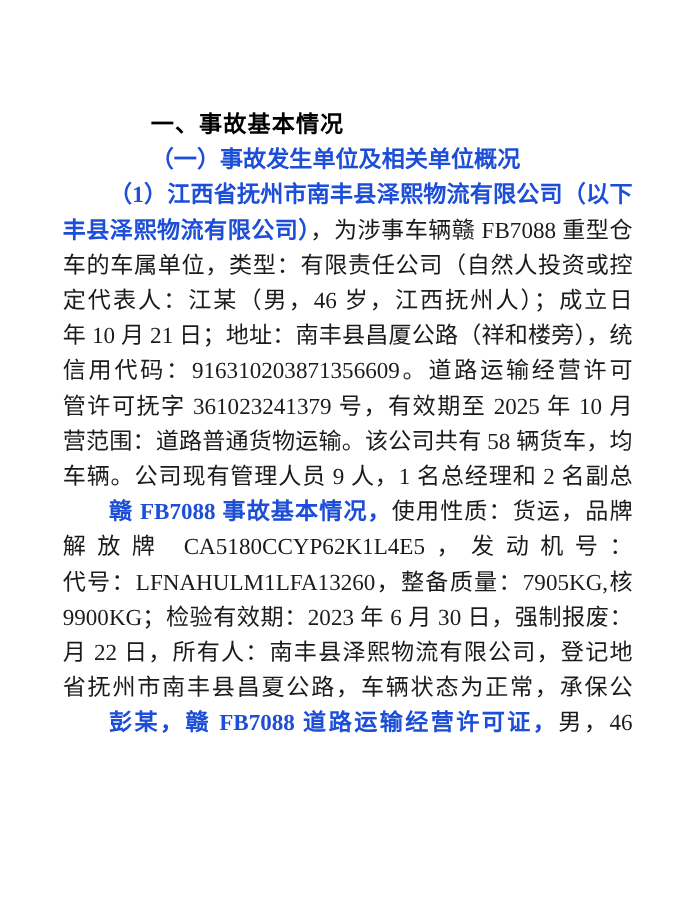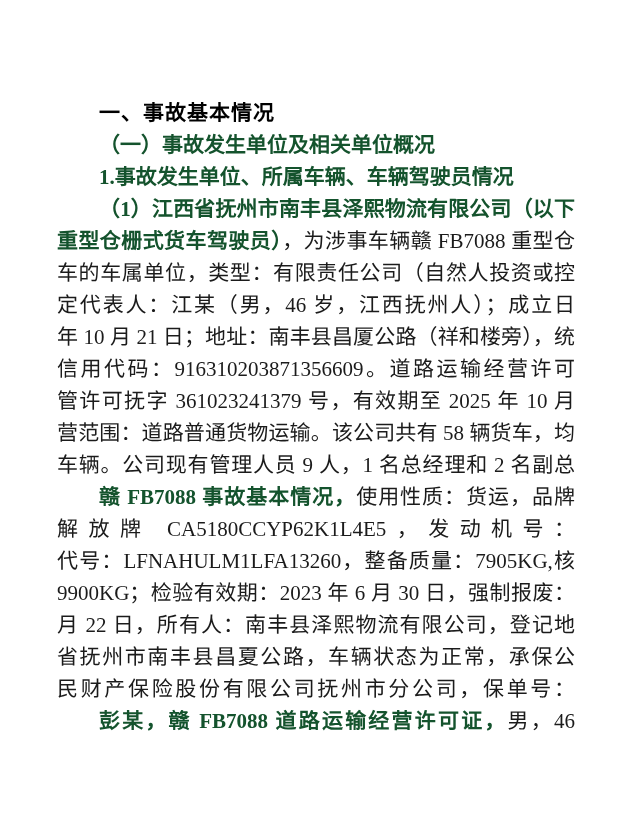--- a/index.html
+++ b/index.html
@@ -29,58 +29,57 @@
     white-space: nowrap;
     text-align: justify;
     text-align-last: justify;
     text-justify: inter-character;
     white-space: normal;
     overflow: hidden;
   }
   .line.left {
     text-align: left;
     text-align-last: left;
+    margin-left: 38px;
   }
   .line.indent {
     padding-left: 42px;
   }
   .seg { color: #1b1b1b; }
   .seg.normal { font-weight: normal; }
   .seg.bold {
     font-weight: bold;
-    color: #14532d;
+    color: #1d4ed8;
   }
   .seg.sans-heading {
     font-family: "Liberation Sans", "DejaVu Sans", sans-serif;
     font-weight: 600;
     color: #000000;
     letter-spacing: 1px;
   }
 </style>
 </head>
 <body>
 
 <div class="page">
   <div class="content">
     <div>
         <div class="line indent left"><span class="seg sans-heading">一、事故基本情况</span></div>
         <div class="line indent left"><span class="seg bold">（一）事故发生单位及相关单位概况</span></div>
-        <div class="line indent left"><span class="seg bold">1.事故发生单位、所属车辆、车辆驾驶员情况</span></div>
         <div class="line indent"><span class="seg bold">（1）江西省抚州市南丰县泽熙物流有限公司（以下简称南</span></div>
-        <div class="line"><span class="seg bold">重型仓栅式货车驾驶员）</span><span class="seg normal">，为涉事车辆赣 FB7088 重型仓栅式货</span></div>
+        <div class="line"><span class="seg bold">丰县泽熙物流有限公司）</span><span class="seg normal">，为涉事车辆赣 FB7088 重型仓栅式货</span></div>
         <div class="line"><span class="seg normal">车的车属单位，类型：有限责任公司（自然人投资或控股）；法</span></div>
         <div class="line"><span class="seg normal">定代表人：江某（男，46 岁，江西抚州人）；成立日期：2013</span></div>
         <div class="line"><span class="seg normal">年 10 月 21 日；地址：南丰县昌厦公路（祥和楼旁），统一社会</span></div>
         <div class="line"><span class="seg normal">信用代码：916310203871356609。道路运输经营许可证：赣交运</span></div>
         <div class="line"><span class="seg normal">管许可抚字 361023241379 号，有效期至 2025 年 10 月 18 日；经</span></div>
         <div class="line"><span class="seg normal">营范围：道路普通货物运输。该公司共有 58 辆货车，均为挂靠</span></div>
         <div class="line"><span class="seg normal">车辆。公司现有管理人员 9 人，1 名总经理和 2 名副总经理，6</span></div>
         <div class="line indent"><span class="seg bold">赣 FB7088 事故基本情况，</span><span class="seg normal">使用性质：货运，品牌型号：</span></div>
         <div class="line"><span class="seg normal">解放牌 CA5180CCYP62K1L4E5，发动机号：60536624，车辆识别</span></div>
         <div class="line"><span class="seg normal">代号：LFNAHULM1LFA13260，整备质量：7905KG,核定载质量：</span></div>
         <div class="line"><span class="seg normal">9900KG；检验有效期：2023 年 6 月 30 日，强制报废：2035 年 6</span></div>
         <div class="line"><span class="seg normal">月 22 日，所有人：南丰县泽熙物流有限公司，登记地址：江西</span></div>
         <div class="line"><span class="seg normal">省抚州市南丰县昌夏公路，车辆状态为正常，承保公司：中国人</span></div>
-        <div class="line"><span class="seg normal">民财产保险股份有限公司抚州市分公司，保单号：</span></div>
         <div class="line indent"><span class="seg bold">彭某，赣 FB7088 道路运输经营许可证，</span><span class="seg normal">男，46 岁，江西</span></div>
       </div>
   </div>
 </div>
 
 </body></html>

